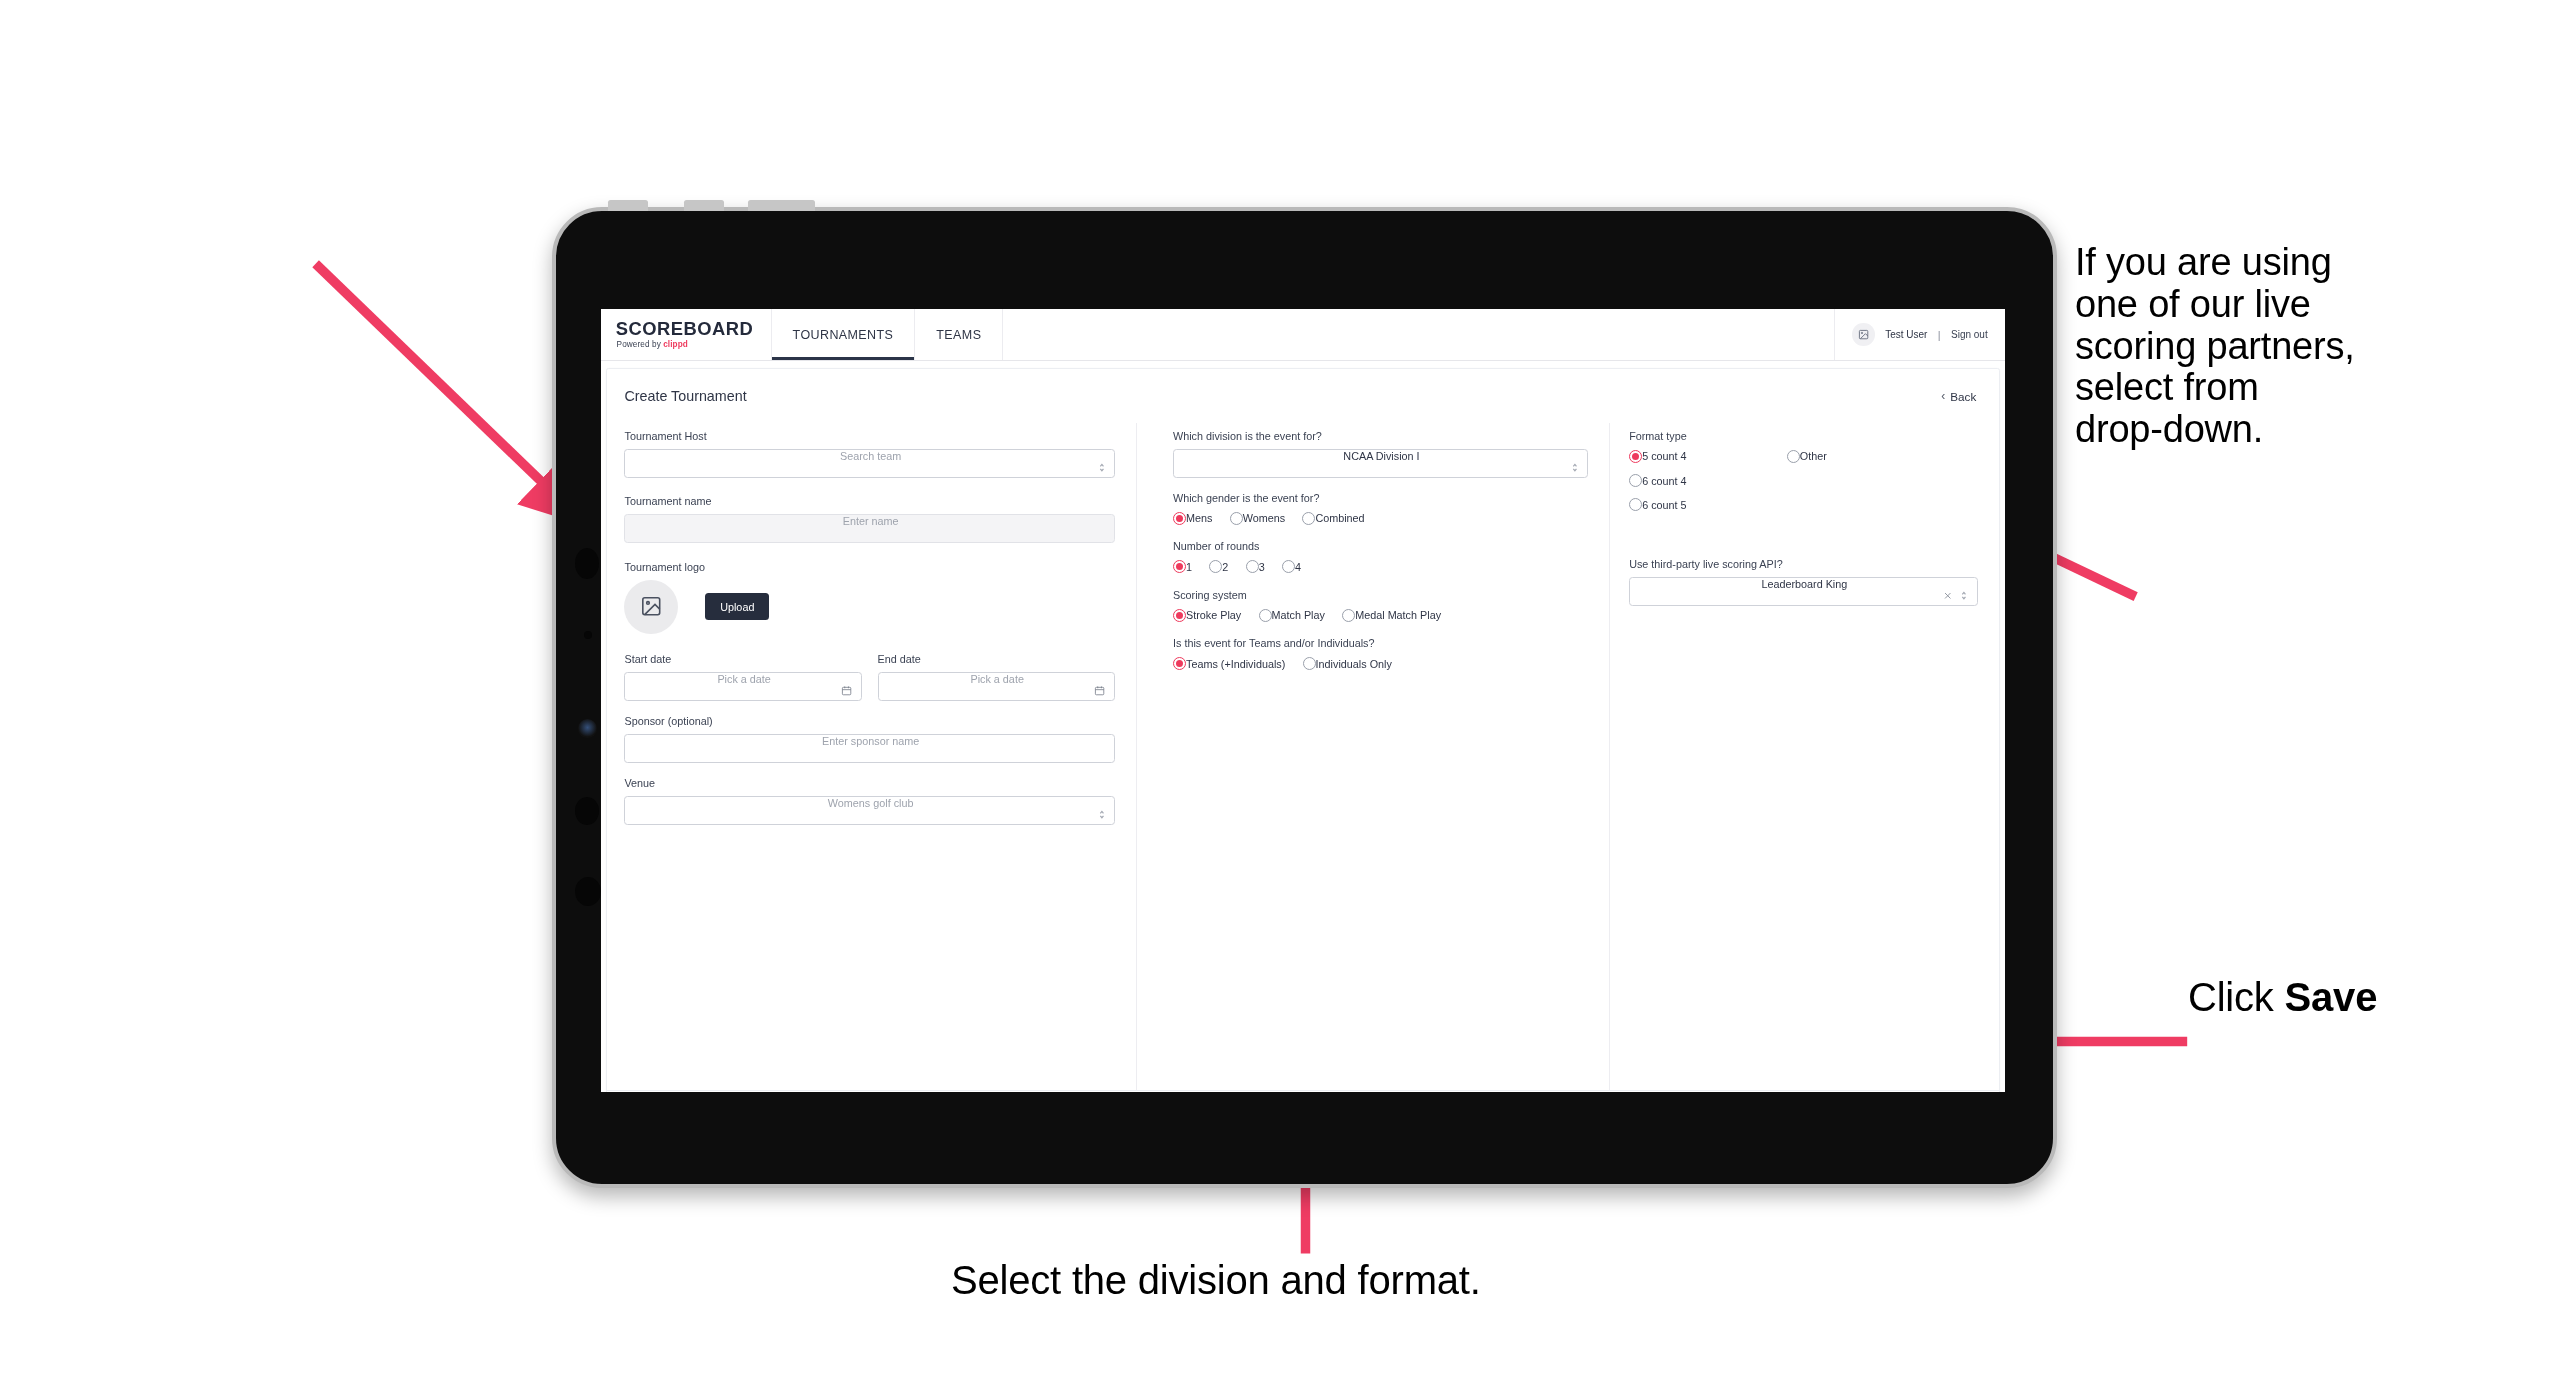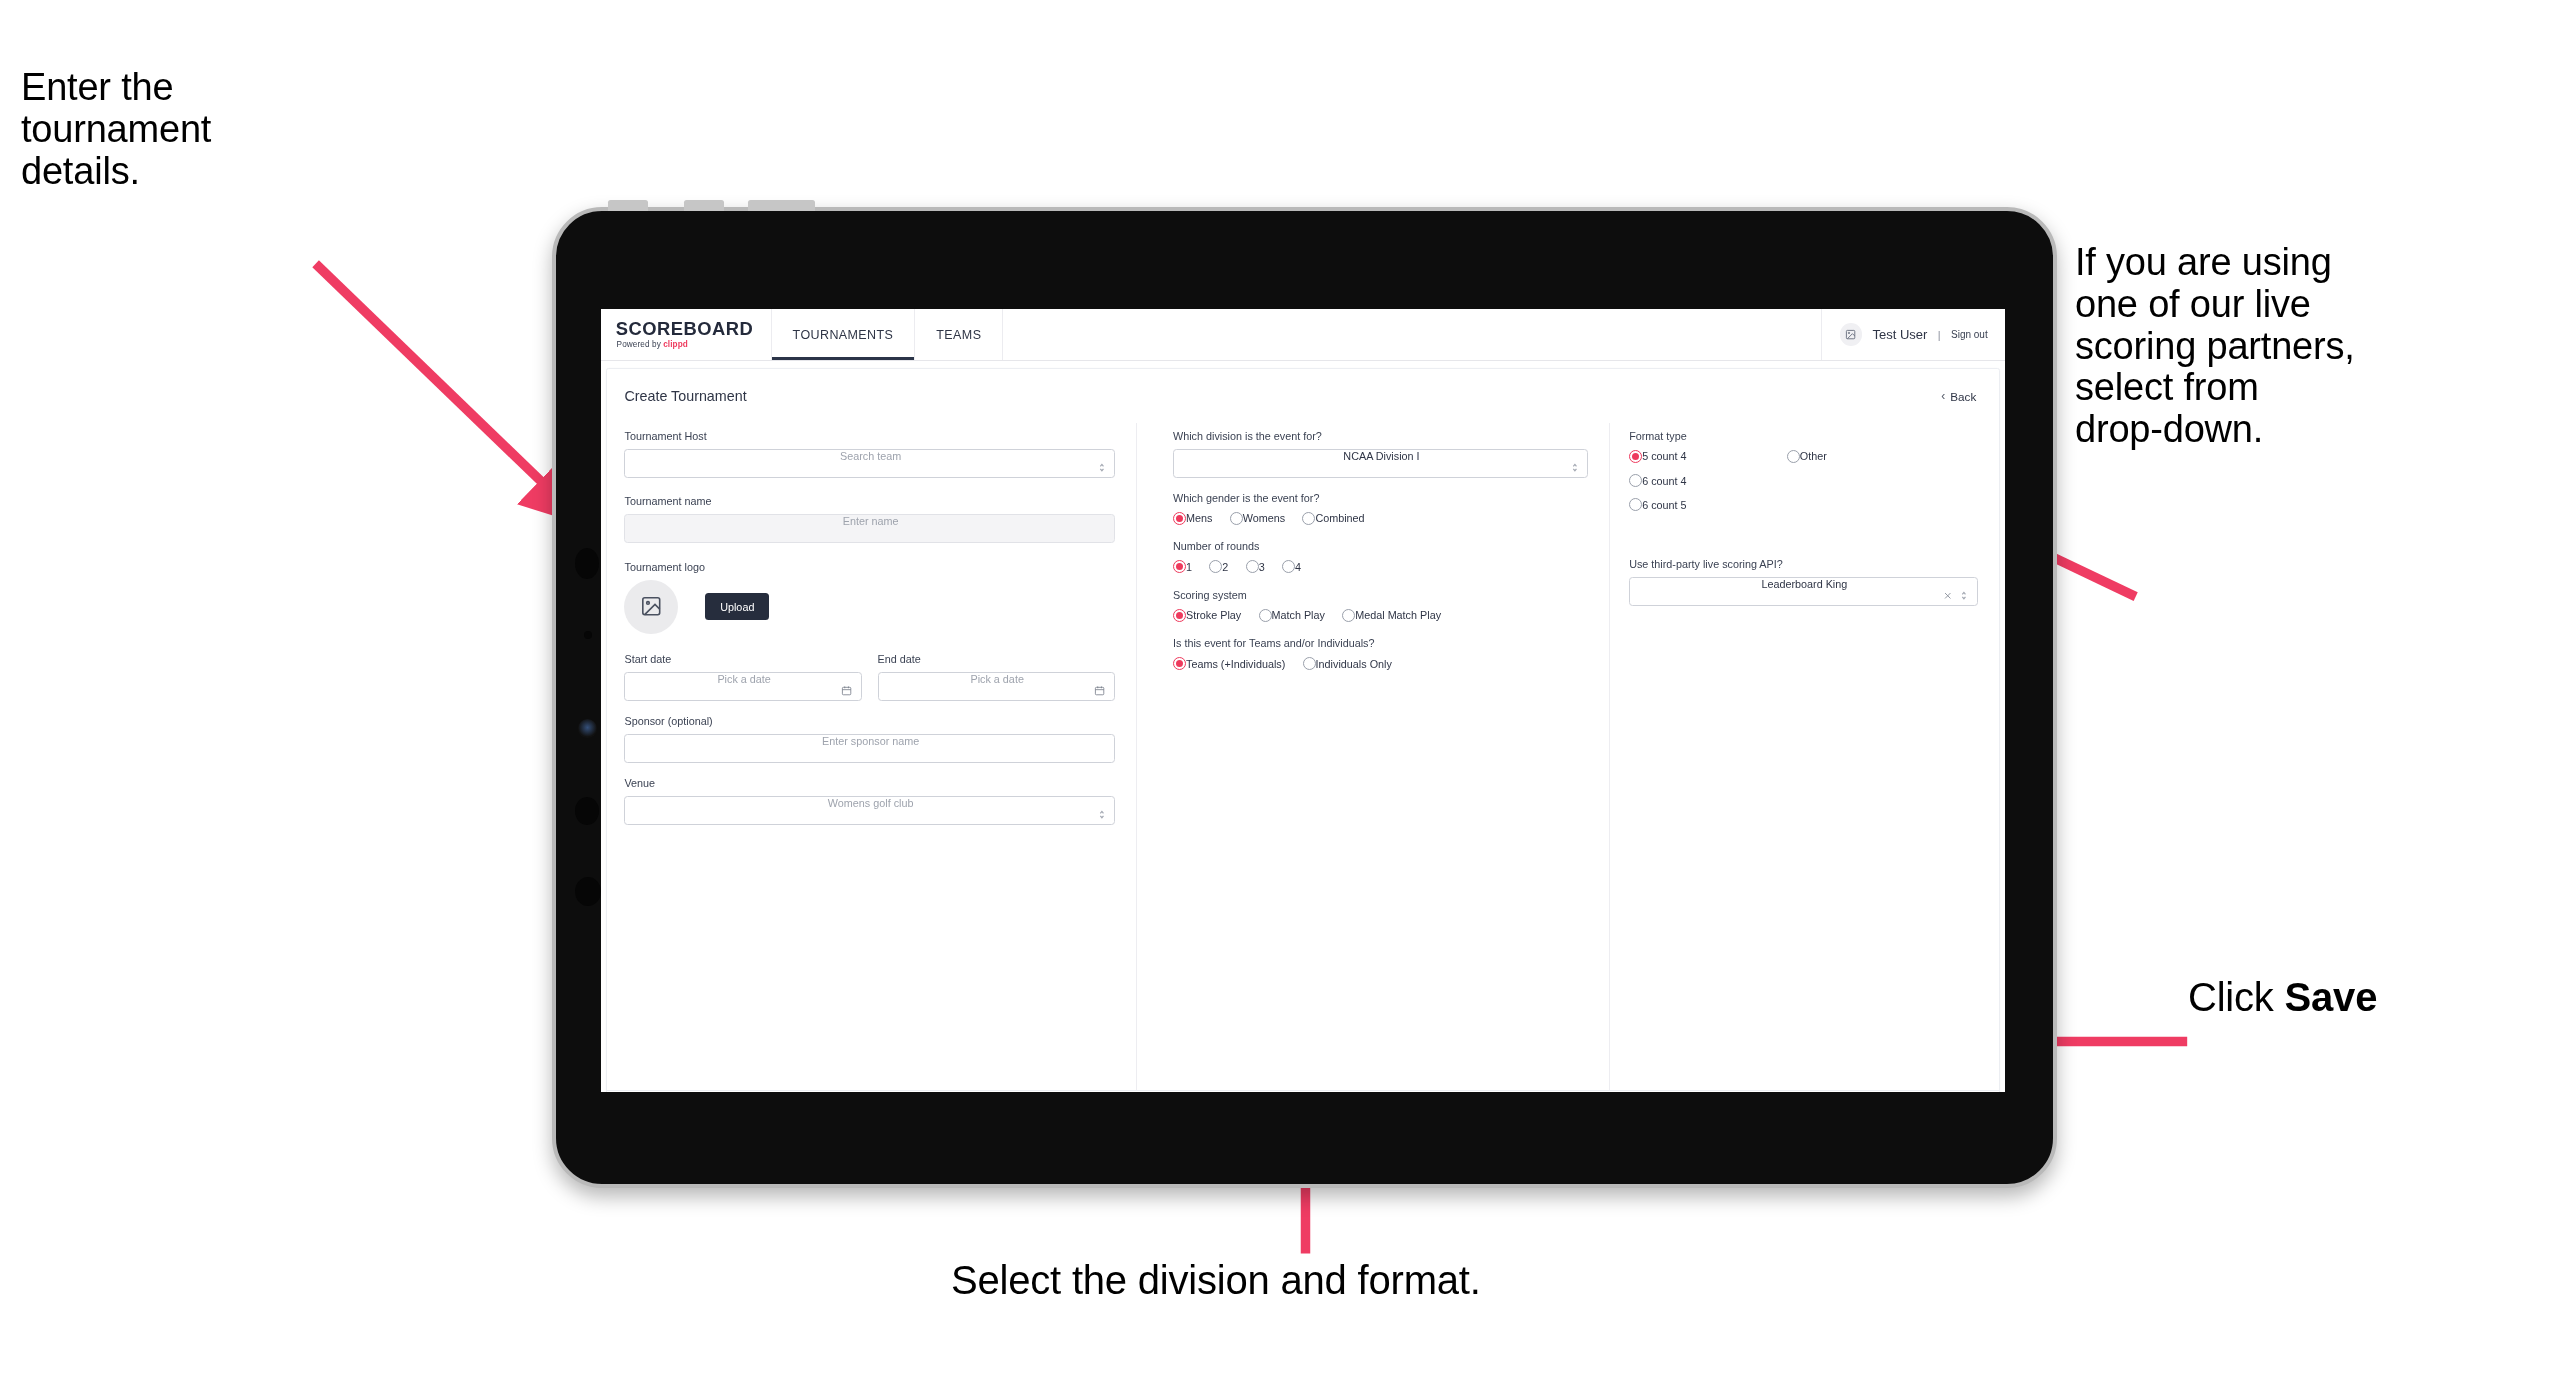--- a/index.html
+++ b/index.html
@@ -97,21 +97,21 @@
     content:""; position:absolute; left:0; right:0; bottom:0; height:2.6px; background:#2b3448;
   }
   .nav-spacer { flex: 1; border-right: 0.9px solid #ececf0; }
   .nav-right {
     display:flex; align-items:center; gap: 10.4px; padding: 0 17.3px;
   }
   .avatar {
     width: 22.5px; height: 22.5px; border-radius: 50%;
     background: #f0f0f3; display:flex; align-items:center; justify-content:center;
   }
-  .nav-user { font-size: 13px; color: #2f3546; }
+  .nav-user { font-size: 10px; color: #2f3546; }
   .nav-sep { color:#8a8f9c; font-size:10.8px; }
   .nav-signout { font-size: 10px; color: #3b4253; cursor: pointer; }
 
   
   .page {
     margin: 7px 5.2px 0 5.2px;
     background:#fff; border:0.9px solid #eceef2; border-radius:2.6px;
     height: calc(100% - 12px);
     display:flex; flex-direction:column;
     box-shadow: 0 0.9px 1.7px rgba(0,0,0,.035);
@@ -193,23 +193,20 @@
     gap: 17.3px; padding: 0 22.5px;
     background:#fff;
   }
   svg { display:block; }
 </style>
 </head>
 <body>
 
 <div class="stage">
 
-  <div class="annot" id="annot-left">Enter the
-tournament
-details.</div>
   <div class="annot" id="annot-right">If you are using
 one of our live
 scoring partners,
 select from
 drop-down.</div>
   <div class="annot" id="annot-save"><span>Click </span><b>Save</b></div>
   <div class="annot" id="annot-bottom">Select the division and format.</div>
 
   <svg class="arrow" style="left:294px; top:242px;" width="363" height="225" viewBox="0 0 420 260">
     <defs>

